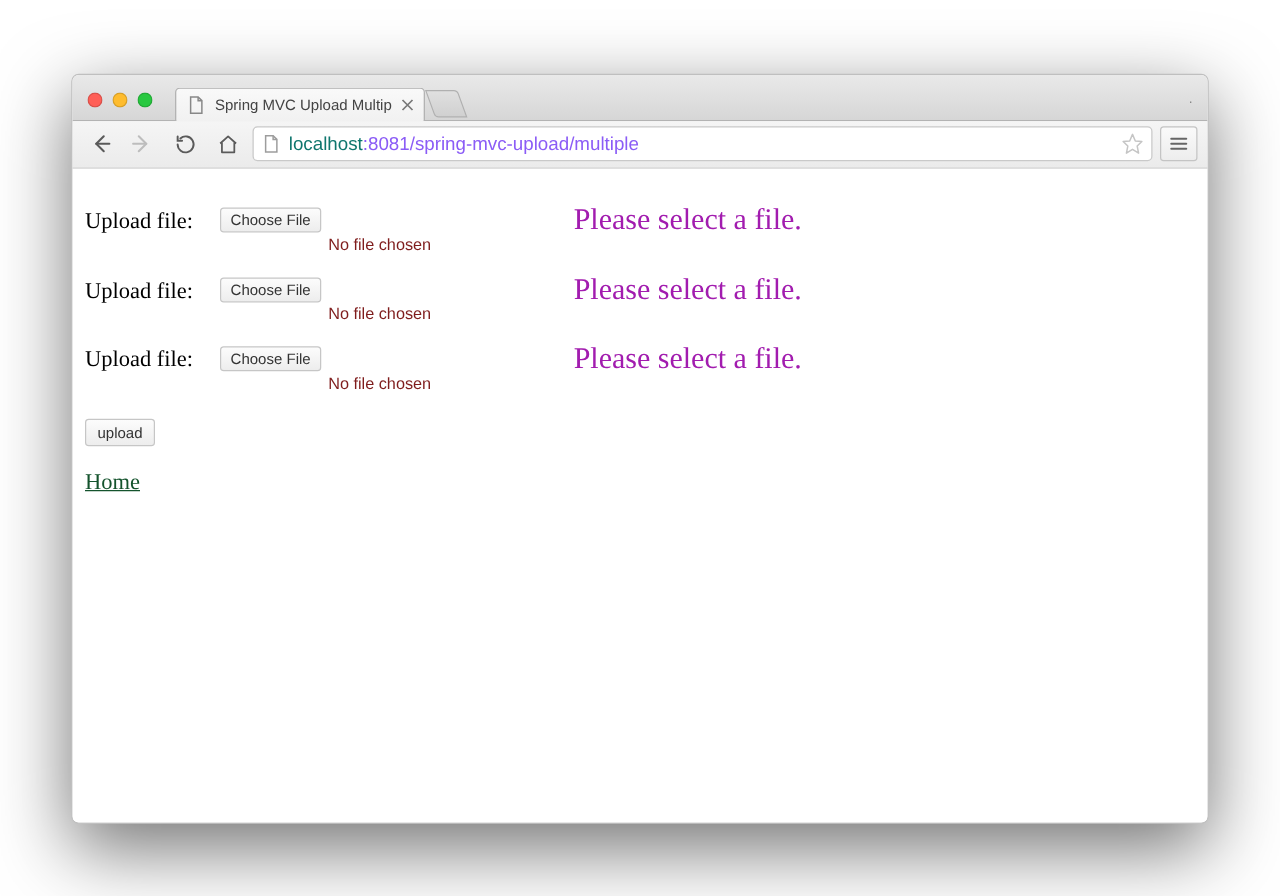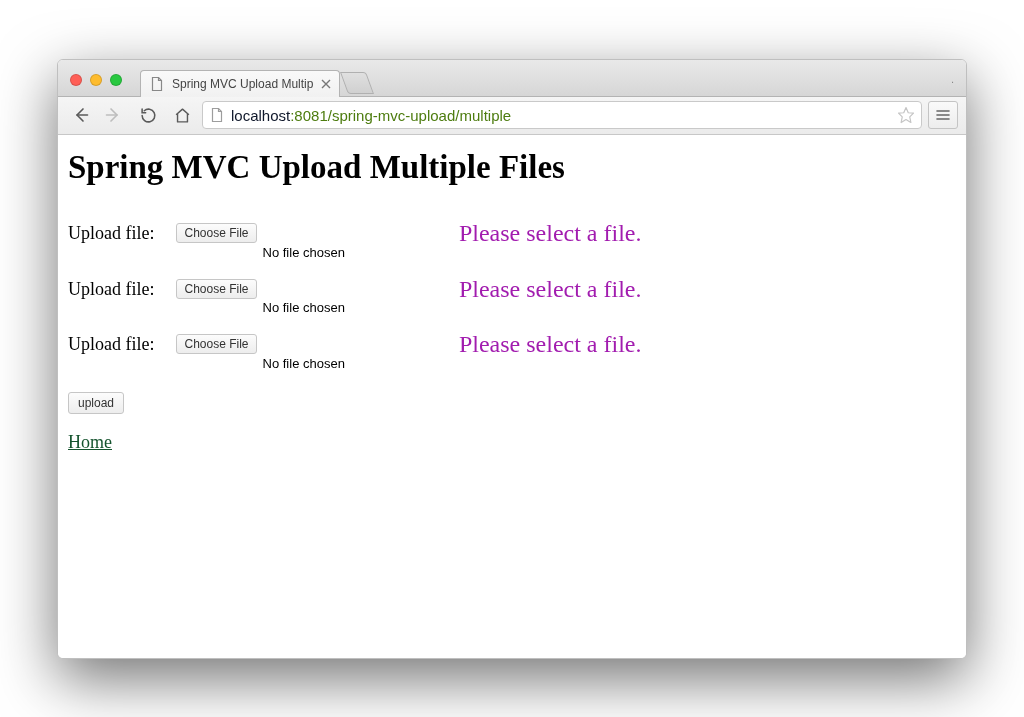--- a/index.html
+++ b/index.html
@@ -133,22 +133,22 @@
     .page-icon { width: 16px; height: 16px; color: #9d9d9d; flex-shrink: 0; }
     .url {
       font-size: 15px;
       font-family: -apple-system, Arial, sans-serif;
       border: none;
       outline: none;
       flex: 1;
       color: #333;
       background: transparent;
     }
-    .url .host { color: #0f172a; }
-    .url .port, .url .path { color: #4d7c0f; }
+    .url .host { color: #0f766e; }
+    .url .port, .url .path { color: #8b5cf6; }
     .star { width: 18px; height: 18px; color: #c5c5c5; cursor: pointer; }
     .menu-btn {
       width: 30px; height: 28px;
       border: 1px solid #c4c4c4;
       border-radius: 3px;
       background: linear-gradient(to bottom, #fafafa, #ededed);
       display: flex; align-items: center; justify-content: center;
       color: #666;
       cursor: pointer;
     }
@@ -183,21 +183,21 @@
     .choose-btn {
       font-family: Arial, sans-serif;
       font-size: 12px;
       padding: 2px 7px;
       background: linear-gradient(to bottom, #fcfcfc, #ededed);
       border: 1px solid #c6c6c6;
       border-radius: 3px;
       color: #333;
       cursor: pointer;
     }
-    .nofile { color: #000000; margin-top: 38px; }
+    .nofile { color: #7f1d1d; margin-top: 38px; }
     .spacer { display: inline-block; width: 70px; }
     .error {
       color: #a21caf;
       font-size: 24px;
     }
     .submit-wrap { margin-top: 20px; }
     .submit-btn {
       font-family: Arial, sans-serif;
       font-size: 12px;
       padding: 3px 9px;
@@ -283,21 +283,20 @@
     <div class="menu-btn">
       <svg width="16" height="16" viewBox="0 0 24 24" stroke="currentColor" stroke-width="2.4" stroke-linecap="round">
           <line x1="3" y1="6" x2="21" y2="6"></line>
           <line x1="3" y1="12" x2="21" y2="12"></line>
           <line x1="3" y1="18" x2="21" y2="18"></line>
         </svg>
     </div>
   </div>
 
   <div class="content">
-    <h1>Spring MVC Upload Multiple Files</h1>
 
     <div class="row">
       <span class="row-label">Upload file:</span>
       <span class="file-ctl">
         <button class="choose-btn">Choose File</button>
         <span class="nofile">No file chosen</span>
       </span>
       <span class="spacer"></span>
       <span class="error">Please select a file.</span>
     </div>

